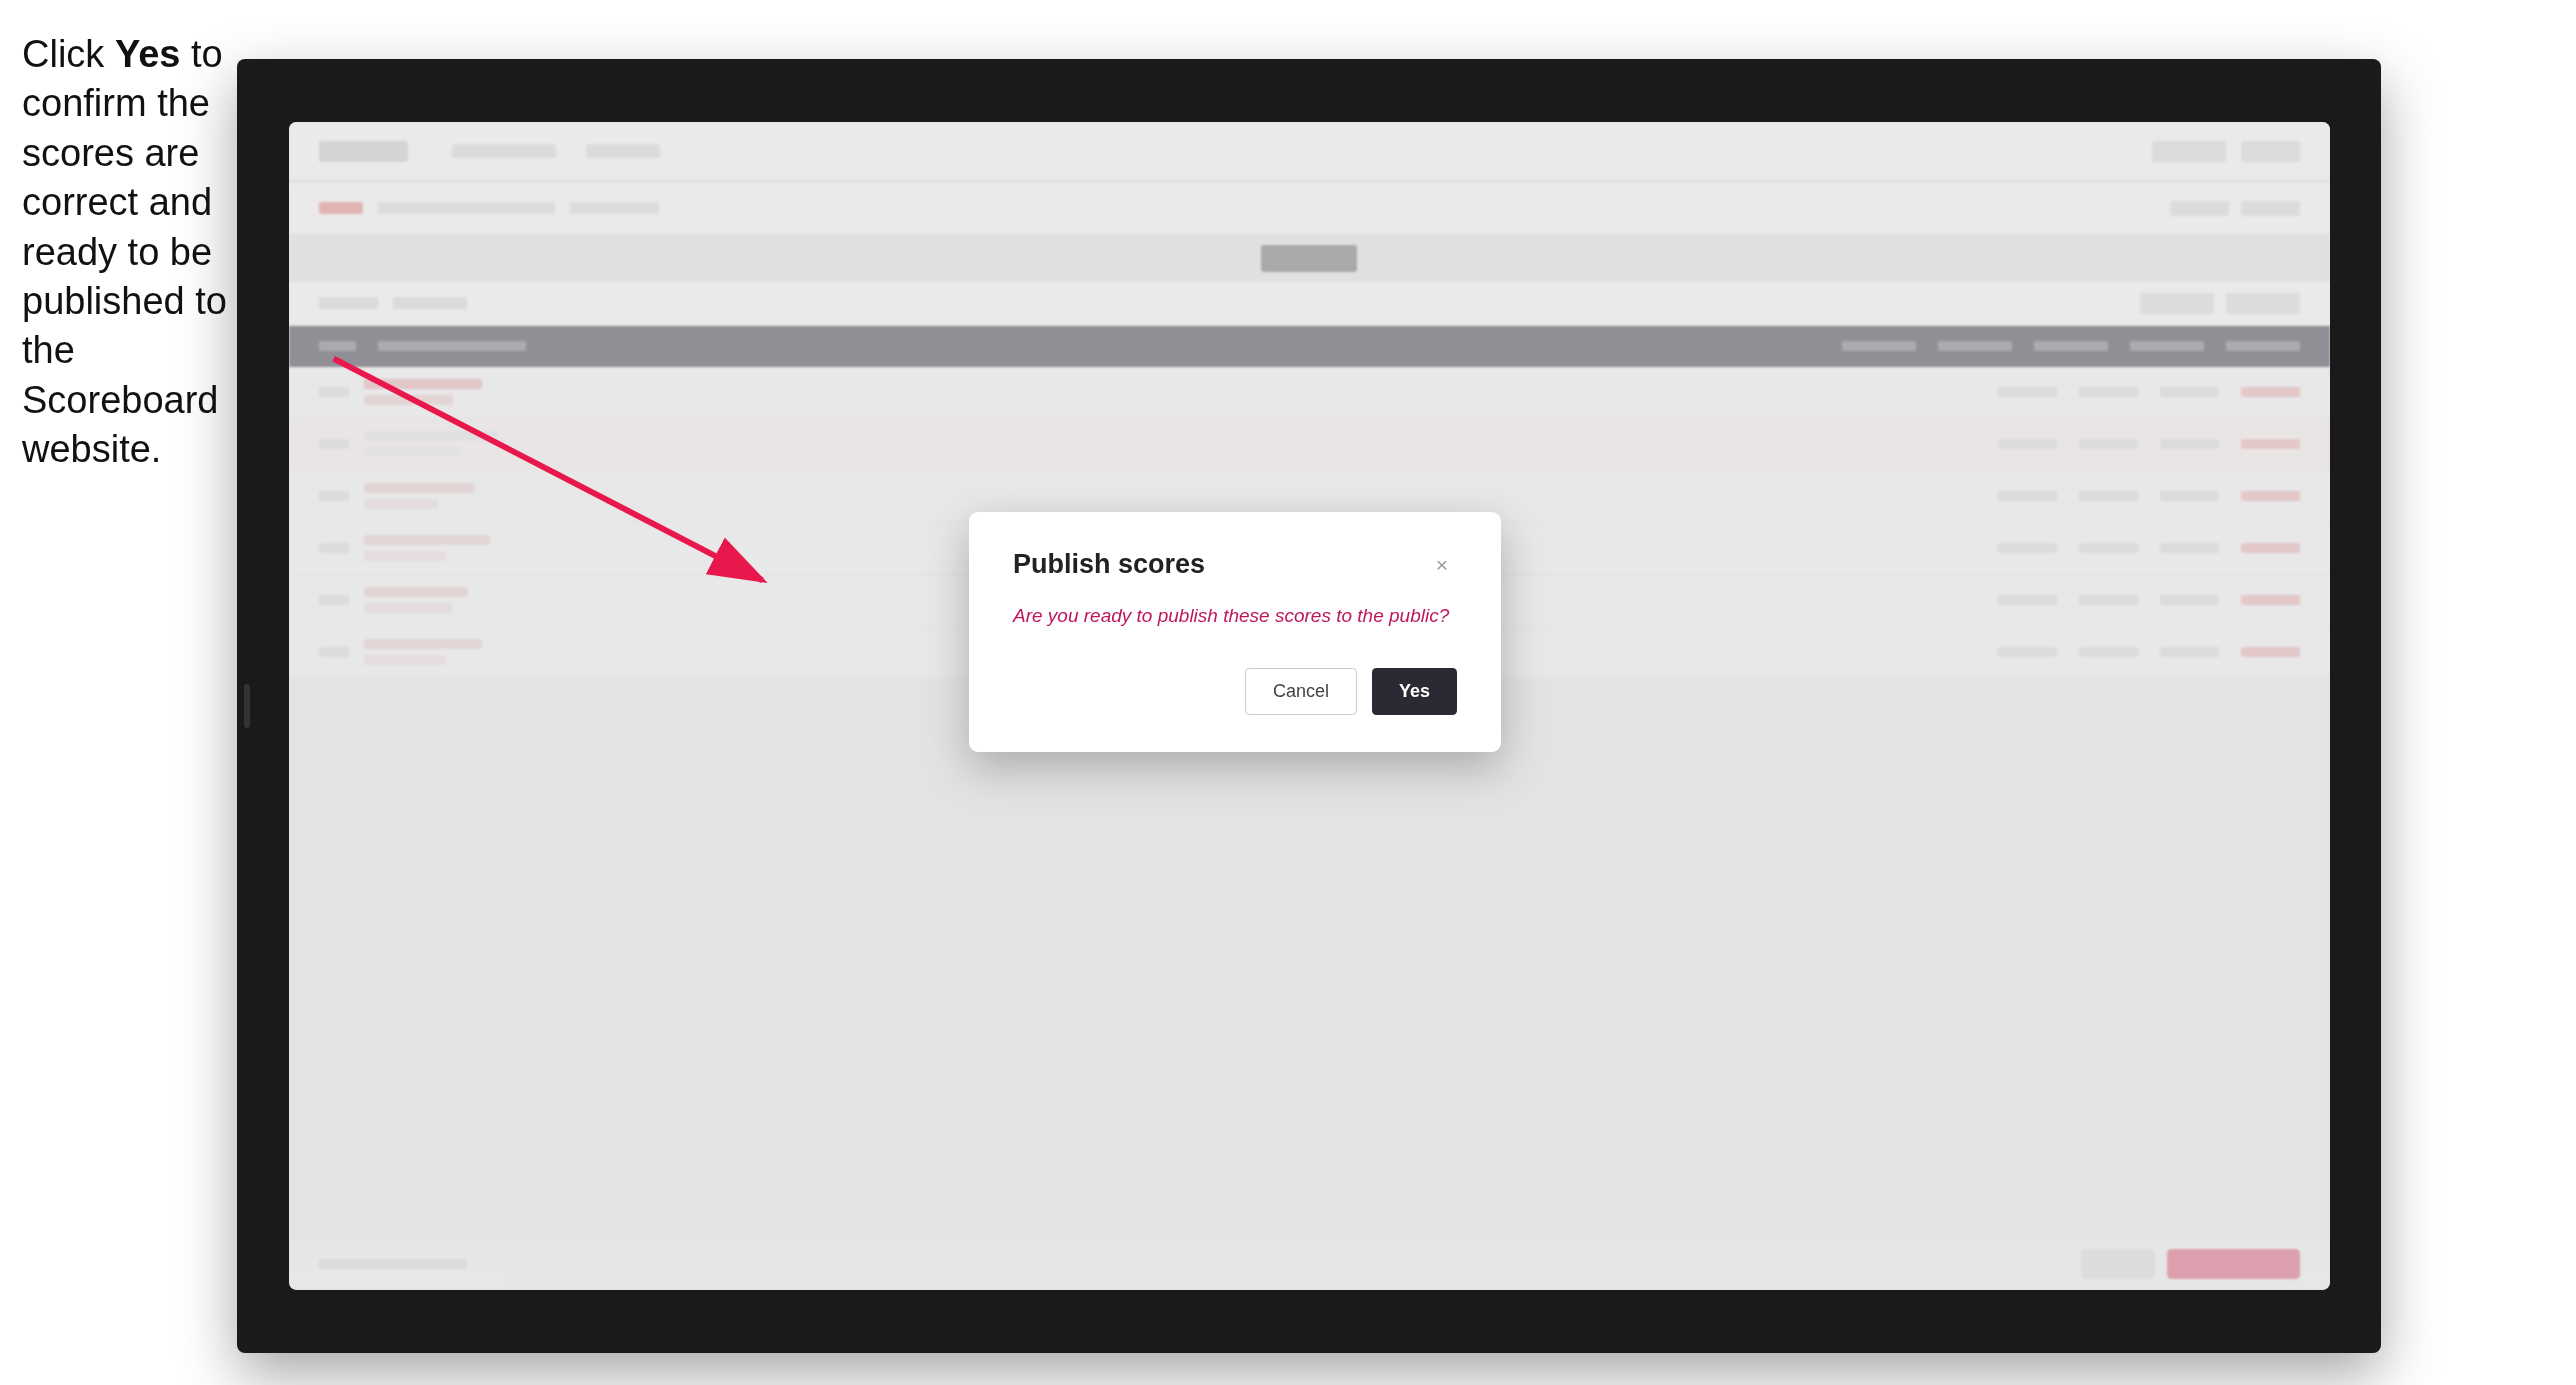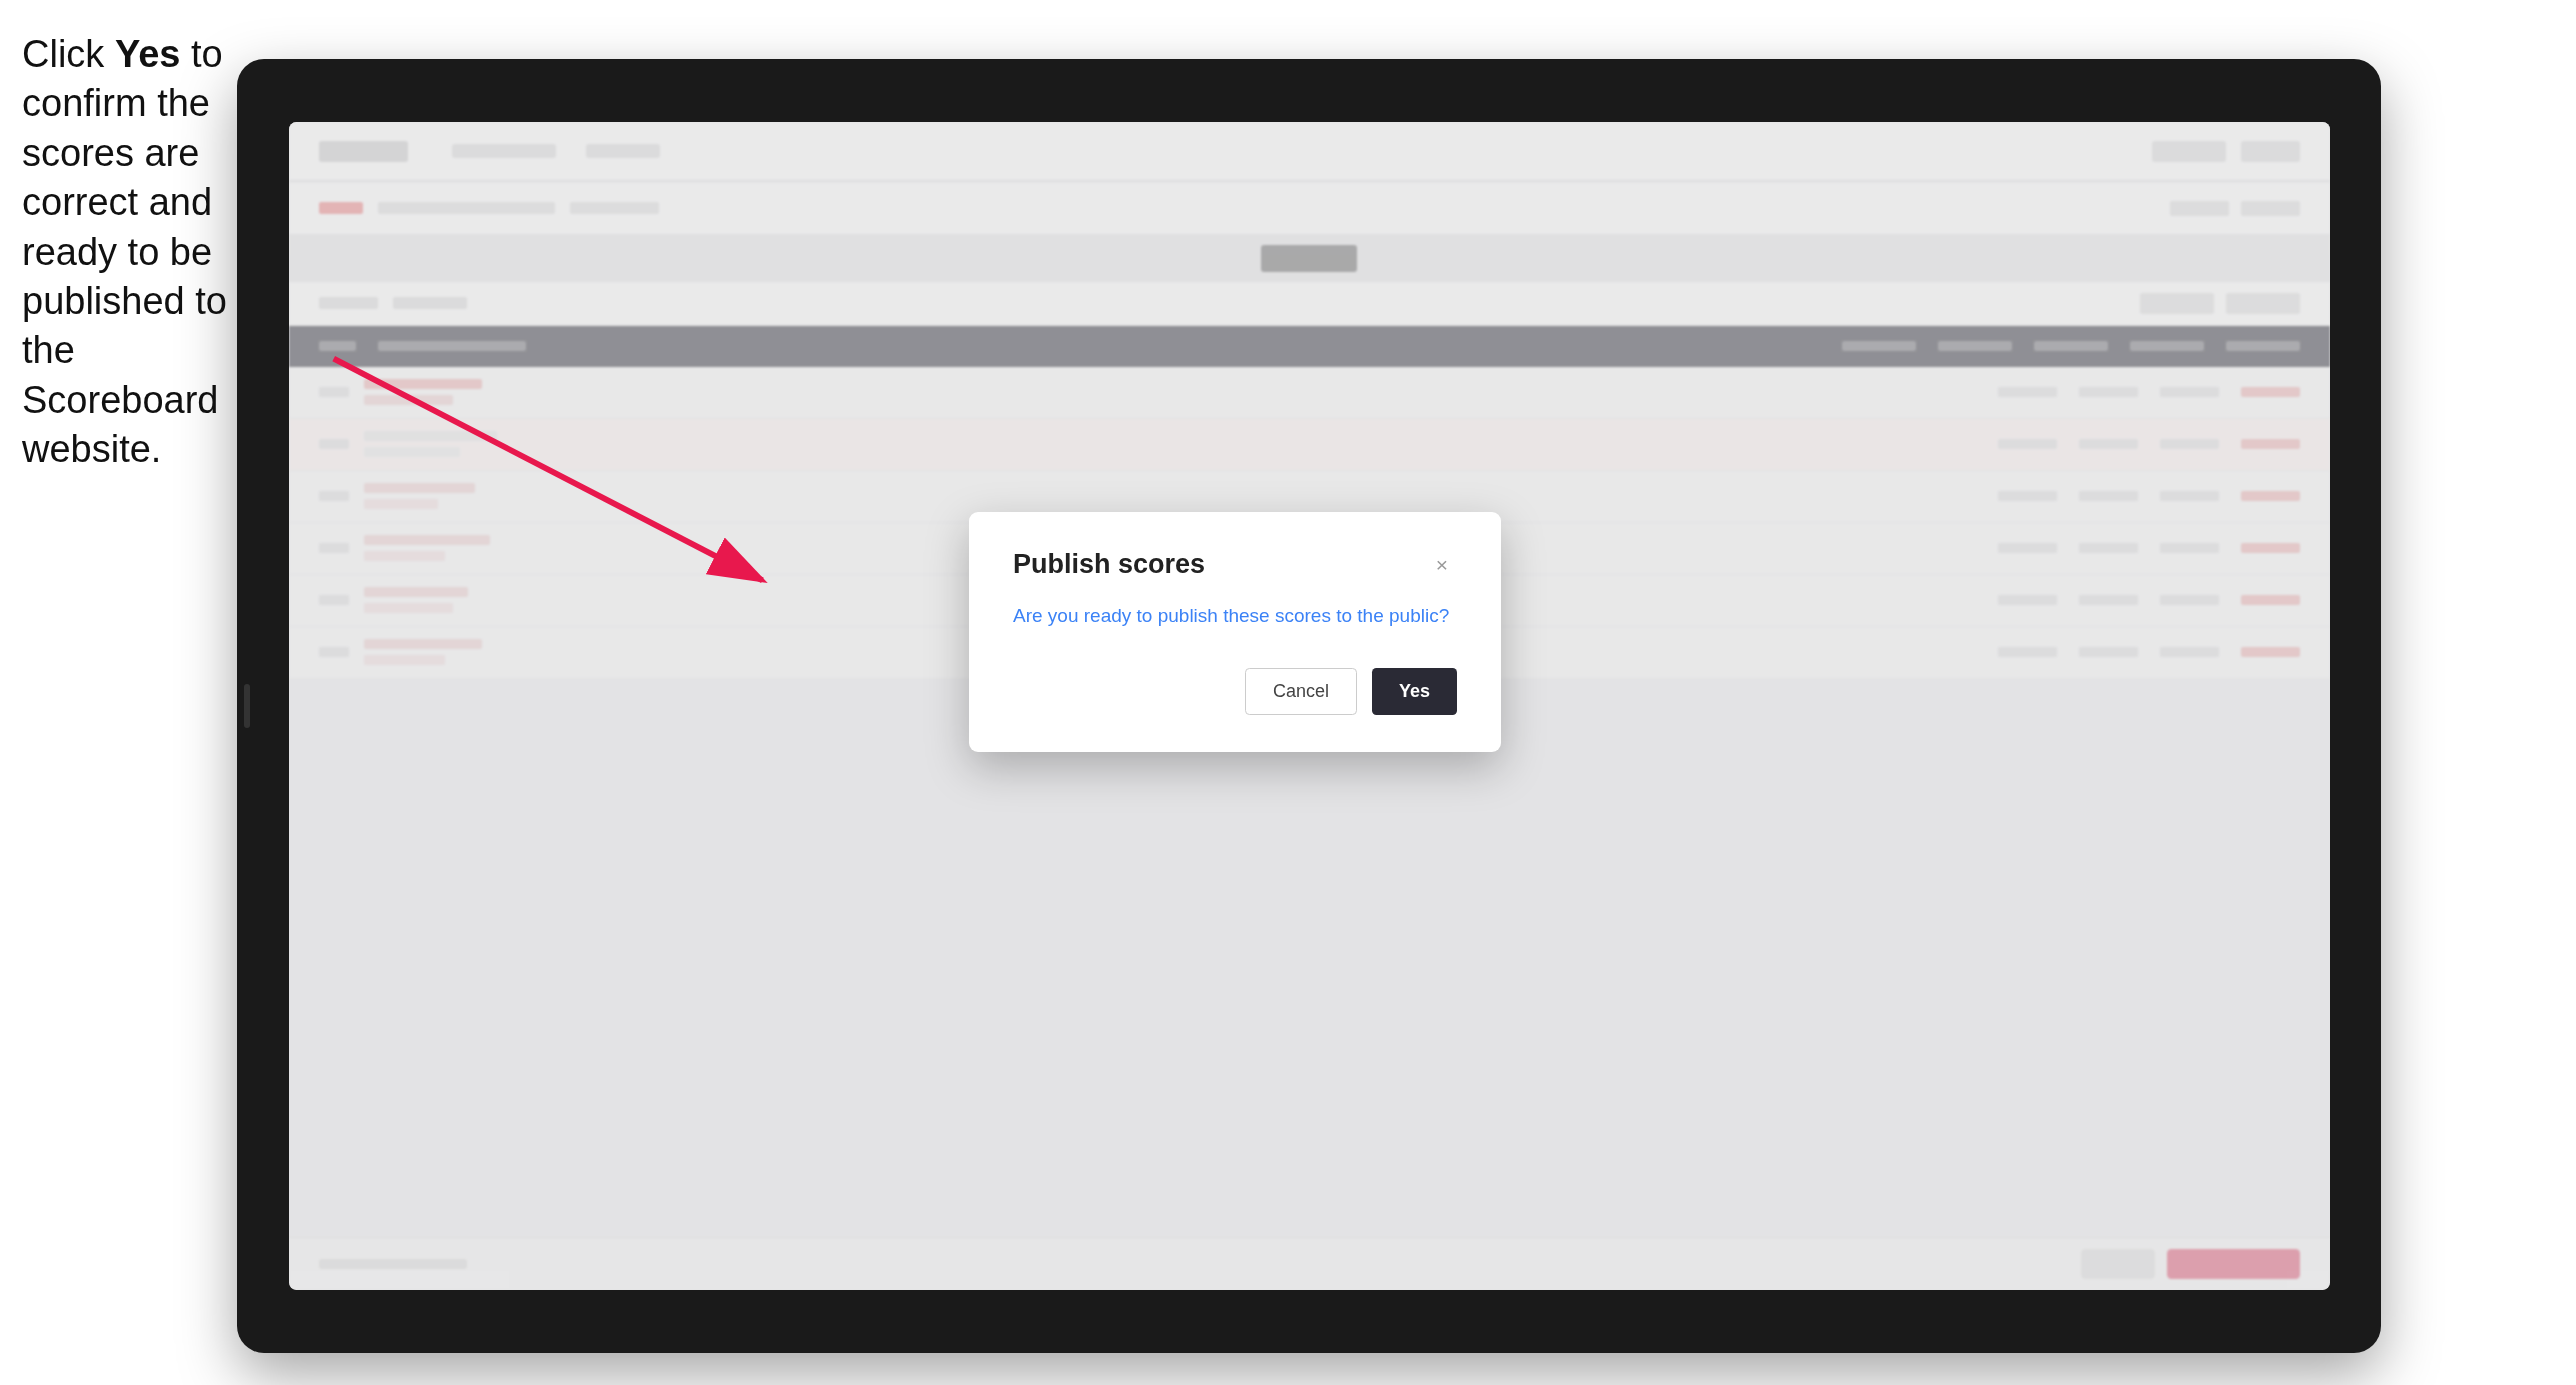--- a/index.html
+++ b/index.html
@@ -29,21 +29,21 @@
     }
 
     
     .tablet-device {
       position: absolute;
       top: 59px;
       left: 237px;
       width: 2144px;
       height: 1294px;
       background: #1a1a1a;
-      border-radius: 27px;
+      border-radius: 8px;
       box-shadow: 0 22px 59px rgba(0,0,0,0.35);
       display: flex;
       align-items: center;
       justify-content: center;
     }
 
     .tablet-screen {
       width: 2041px;
       height: 1168px;
       background: #f0f0f2;
@@ -273,23 +273,24 @@
       justify-content: center;
       cursor: pointer;
       color: #999;
       font-size: 21px;
       border: none;
       background: none;
     }
 
     .modal-body {
       font-size: 19px;
-      color: #3b82f6;
+      color: #be185d;
       margin-bottom: 37px;
       line-height: 1.5;
+      font-style: italic;
     }
 
     .modal-footer {
       display: flex;
       justify-content: flex-end;
       gap: 15px;
     }
 
     .btn-cancel {
       padding: 12px 27px;

